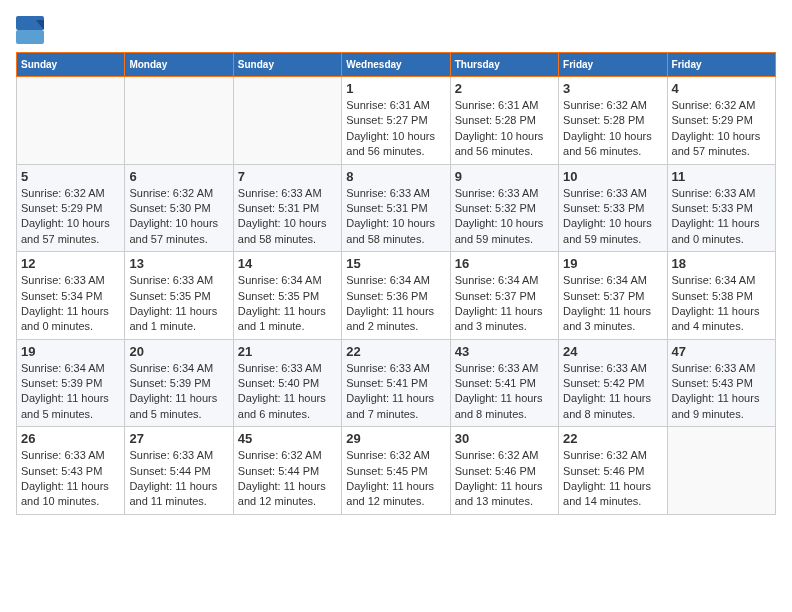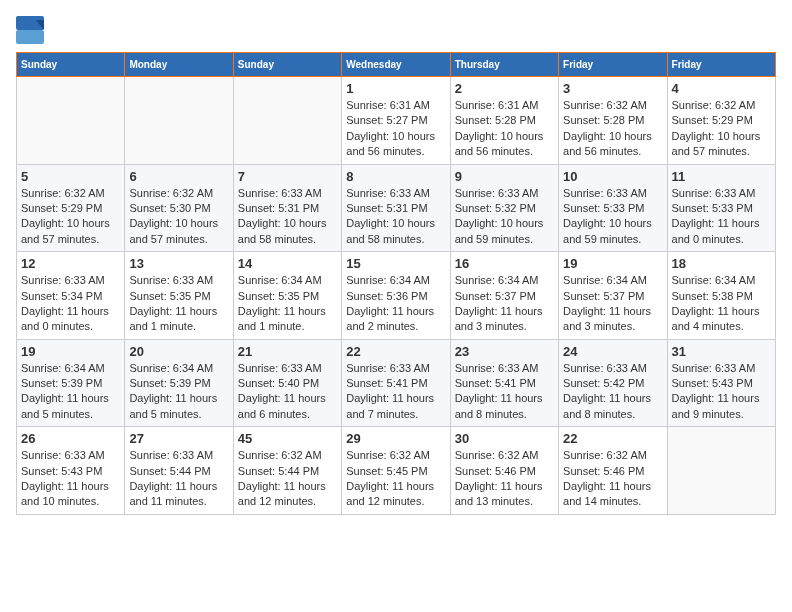--- a/index.html
+++ b/index.html
@@ -202,29 +202,29 @@
         </td>
         <td>
           <span class="day-number">21</span>
           <div class="day-info">Sunrise: 6:33 AM<br>Sunset: 5:40 PM<br>Daylight: 11 hours and 6 minutes.</div>
         </td>
         <td>
           <span class="day-number">22</span>
           <div class="day-info">Sunrise: 6:33 AM<br>Sunset: 5:41 PM<br>Daylight: 11 hours and 7 minutes.</div>
         </td>
         <td>
-          <span class="day-number">23</span>
+          <span class="day-number">43</span>
           <div class="day-info">Sunrise: 6:33 AM<br>Sunset: 5:41 PM<br>Daylight: 11 hours and 8 minutes.</div>
         </td>
         <td>
           <span class="day-number">24</span>
           <div class="day-info">Sunrise: 6:33 AM<br>Sunset: 5:42 PM<br>Daylight: 11 hours and 8 minutes.</div>
         </td>
         <td>
-          <span class="day-number">31</span>
+          <span class="day-number">47</span>
           <div class="day-info">Sunrise: 6:33 AM<br>Sunset: 5:43 PM<br>Daylight: 11 hours and 9 minutes.</div>
         </td>
       </tr>
       <tr>
         <td>
           <span class="day-number">26</span>
           <div class="day-info">Sunrise: 6:33 AM<br>Sunset: 5:43 PM<br>Daylight: 11 hours and 10 minutes.</div>
         </td>
         <td>
           <span class="day-number">27</span>

